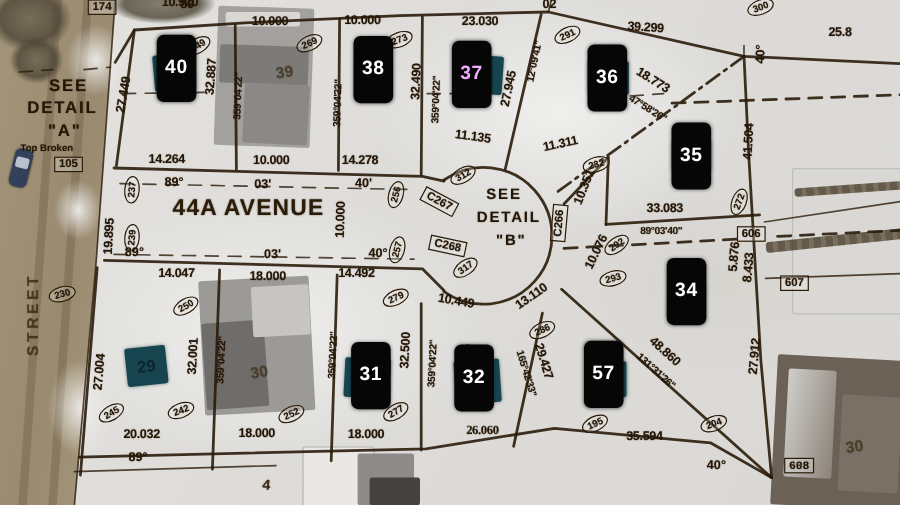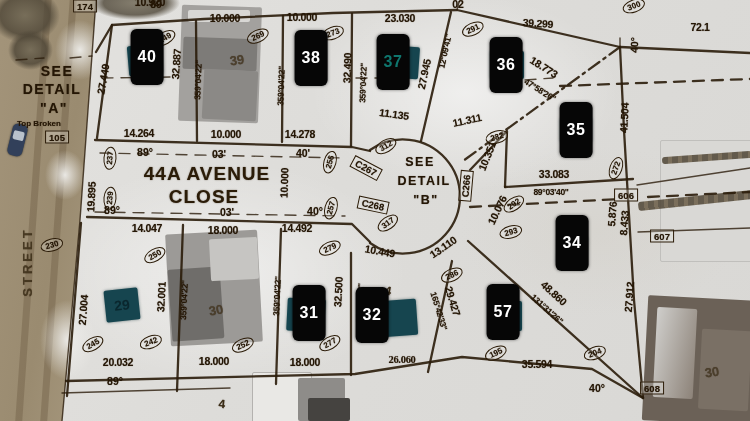--- a/index.html
+++ b/index.html
@@ -142,21 +142,21 @@
 
   <div class="layer">
       <span class="lbl box" style="left: 85px; top: 6px; transform: translate(-50%, -50%) rotate(0deg);">174</span>
       <span class="lbl deg" style="left: 156px; top: 4px; transform: translate(-50%, -50%) rotate(0deg);">89</span>
       <span class="lbl m" style="left: 150px; top: 2px; transform: translate(-50%, -50%) rotate(0deg);">10.920</span>
       <span class="lbl m" style="left: 225px; top: 18px; transform: translate(-50%, -50%) rotate(0deg);">10.000</span>
       <span class="lbl m" style="left: 302px; top: 17px; transform: translate(-50%, -50%) rotate(0deg);">10.000</span>
       <span class="lbl m" style="left: 400px; top: 18px; transform: translate(-50%, -50%) rotate(0deg);">23.030</span>
       <span class="lbl deg" style="left: 458px; top: 4px; transform: translate(-50%, -50%) rotate(0deg);">02</span>
       <span class="lbl m" style="left: 538px; top: 23px; transform: translate(-50%, -50%) rotate(4deg);">39.299</span>
-      <span class="lbl m" style="left: 700px; top: 27px; transform: translate(-50%, -50%) rotate(0deg);">72.1</span>
+      <span class="lbl m" style="left: 700px; top: 27px; transform: translate(-50%, -50%) rotate(0deg);">25.8</span>
       <span class="lbl circ" style="left: 634px; top: 6px; transform: translate(-50%, -50%) rotate(-20deg);">300</span>
       <span class="lbl circ" style="left: 165px; top: 38px; transform: translate(-50%, -50%) rotate(-30deg);">249</span>
       <span class="lbl circ" style="left: 258px; top: 36px; transform: translate(-50%, -50%) rotate(-25deg);">269</span>
       <span class="lbl circ" style="left: 333px; top: 33px; transform: translate(-50%, -50%) rotate(-20deg);">273</span>
       <span class="lbl circ" style="left: 473px; top: 29px; transform: translate(-50%, -50%) rotate(-25deg);">291</span>
       <span class="lbl m" style="left: 103px; top: 79px; transform: translate(-50%, -50%) rotate(-80deg);">27.449</span>
       <span class="lbl m" style="left: 176px; top: 64px; transform: translate(-50%, -50%) rotate(-86deg);">32.887</span>
       <span class="lbl b" style="left: 198px; top: 80px; transform: translate(-50%, -50%) rotate(-88deg);">359°04'22"</span>
       <span class="lbl roof" style="left: 237px; top: 60px; transform: translate(-50%, -50%) rotate(-8deg);">39</span>
       <span class="lbl b" style="left: 281px; top: 86px; transform: translate(-50%, -50%) rotate(-88deg);">359°04'22"</span>
@@ -178,21 +178,20 @@
       <span class="lbl m" style="left: 91px; top: 197px; transform: translate(-50%, -50%) rotate(-87deg);">19.895</span>
       <span class="lbl circ" style="left: 110px; top: 158px; transform: translate(-50%, -50%) rotate(-85deg);">237</span>
       <span class="lbl circ" style="left: 110px; top: 198px; transform: translate(-50%, -50%) rotate(-85deg);">239</span>
       <span class="lbl m" style="left: 139px; top: 133px; transform: translate(-50%, -50%) rotate(0deg);">14.264</span>
       <span class="lbl m" style="left: 226px; top: 134px; transform: translate(-50%, -50%) rotate(0deg);">10.000</span>
       <span class="lbl m" style="left: 300px; top: 134px; transform: translate(-50%, -50%) rotate(0deg);">14.278</span>
       <span class="lbl deg" style="left: 145px; top: 152px; transform: translate(-50%, -50%) rotate(0deg);">89°</span>
       <span class="lbl deg" style="left: 219px; top: 154px; transform: translate(-50%, -50%) rotate(0deg);">03'</span>
       <span class="lbl deg" style="left: 303px; top: 153px; transform: translate(-50%, -50%) rotate(0deg);">40'</span>
       <span class="lbl street" style="left: 207px; top: 174px; transform: translate(-50%, -50%) rotate(0deg);">44A AVENUE</span>
-      <span class="lbl street" style="left: 204px; top: 197px; transform: translate(-50%, -50%) rotate(0deg);">CLOSE</span>
       <span class="lbl deg" style="left: 112px; top: 210px; transform: translate(-50%, -50%) rotate(0deg);">89°</span>
       <span class="lbl deg" style="left: 227px; top: 212px; transform: translate(-50%, -50%) rotate(0deg);">03'</span>
       <span class="lbl deg" style="left: 315px; top: 211px; transform: translate(-50%, -50%) rotate(0deg);">40°</span>
       <span class="lbl m" style="left: 284px; top: 183px; transform: translate(-50%, -50%) rotate(-88deg);">10.000</span>
       <span class="lbl circ" style="left: 330px; top: 162px; transform: translate(-50%, -50%) rotate(-75deg);">256</span>
       <span class="lbl circ" style="left: 331px; top: 208px; transform: translate(-50%, -50%) rotate(-75deg);">257</span>
       <span class="lbl m" style="left: 394px; top: 114px; transform: translate(-50%, -50%) rotate(8deg);">11.135</span>
       <span class="lbl m" style="left: 467px; top: 120px; transform: translate(-50%, -50%) rotate(-12deg);">11.311</span>
       <span class="lbl circ" style="left: 497px; top: 137px; transform: translate(-50%, -50%) rotate(-15deg);">232</span>
       <span class="lbl m" style="left: 487px; top: 156px; transform: translate(-50%, -50%) rotate(-68deg);">10.351</span>
@@ -237,33 +236,33 @@
       <span class="lbl circ" style="left: 330px; top: 343px; transform: translate(-50%, -50%) rotate(-30deg);">277</span>
       <span class="lbl circ" style="left: 496px; top: 353px; transform: translate(-50%, -50%) rotate(-25deg);">195</span>
       <span class="lbl circ" style="left: 595px; top: 353px; transform: translate(-50%, -50%) rotate(-20deg);">204</span>
       <span class="lbl m" style="left: 118px; top: 362px; transform: translate(-50%, -50%) rotate(0deg);">20.032</span>
       <span class="lbl m" style="left: 214px; top: 361px; transform: translate(-50%, -50%) rotate(0deg);">18.000</span>
       <span class="lbl m" style="left: 305px; top: 362px; transform: translate(-50%, -50%) rotate(0deg);">18.000</span>
       <span class="lbl m" style="left: 402px; top: 359px; transform: translate(-50%, -50%) rotate(0deg); font-family: Liberation Serif, serif;">26.060</span>
       <span class="lbl m" style="left: 537px; top: 364px; transform: translate(-50%, -50%) rotate(0deg);">35.594</span>
       <span class="lbl deg" style="left: 115px; top: 381px; transform: translate(-50%, -50%) rotate(0deg);">89°</span>
       <span class="lbl deg" style="left: 597px; top: 388px; transform: translate(-50%, -50%) rotate(0deg);">40°</span>
-      <span class="lbl box" style="left: 652px; top: 388px; transform: translate(-50%, -50%) rotate(0deg);">608</span>
+      <span class="lbl box" style="left: 666px; top: 388px; transform: translate(-50%, -50%) rotate(0deg); font-family: Liberation Mono, monospace;">608</span>
       <span class="lbl roof" style="left: 712px; top: 372px; transform: translate(-50%, -50%) rotate(-8deg);">30</span>
       <span class="lbl circ" style="left: 93px; top: 344px; transform: translate(-50%, -50%) rotate(-30deg);">245</span>
       <span class="lbl circ" style="left: 151px; top: 342px; transform: translate(-50%, -50%) rotate(-20deg);">242</span>
       <span class="lbl circ" style="left: 243px; top: 345px; transform: translate(-50%, -50%) rotate(-25deg);">252</span>
       <span class="lbl scribble" style="left: 388px; top: 291px; transform: translate(-50%, -50%) rotate(10deg);">4</span>
       <span class="lbl scribble" style="left: 222px; top: 404px; transform: translate(-50%, -50%) rotate(5deg);">4</span>
     </div>
 
   <div class="layer">
       <span class="badge" style="background: rgb(6, 6, 6); color: rgb(255, 255, 255); left: 147px; top: 57px; transform: translate(-50%, -50%) rotate(0deg);">40</span>
       <span class="badge" style="background: rgb(6, 6, 6); color: rgb(255, 255, 255); left: 311px; top: 58px; transform: translate(-50%, -50%) rotate(0deg);">38</span>
-      <span class="badge" style="background: rgb(6, 6, 6); color: #0f766e; left: 393px; top: 62px; transform: translate(-50%, -50%) rotate(0deg);">37</span>
+      <span class="badge" style="background: rgb(6, 6, 6); color: #f0abfc; left: 393px; top: 62px; transform: translate(-50%, -50%) rotate(0deg);">37</span>
       <span class="badge" style="background: rgb(6, 6, 6); color: rgb(255, 255, 255); left: 506px; top: 65px; transform: translate(-50%, -50%) rotate(0deg);">36</span>
       <span class="badge" style="background: rgb(6, 6, 6); color: rgb(255, 255, 255); left: 576px; top: 130px; transform: translate(-50%, -50%) rotate(0deg);">35</span>
       <span class="badge" style="background: rgb(6, 6, 6); color: rgb(255, 255, 255); left: 572px; top: 243px; transform: translate(-50%, -50%) rotate(0deg);">34</span>
       <span class="badge" style="background: rgb(6, 6, 6); color: rgb(255, 255, 255); left: 503px; top: 312px; transform: translate(-50%, -50%) rotate(0deg);">57</span>
-      <span class="badge" style="background: rgb(6, 6, 6); color: rgb(255, 255, 255); left: 372px; top: 315px; transform: translate(-50%, -50%) rotate(0deg);">32</span>
+      <span class="badge" style="background: rgb(6, 6, 6); color: rgb(255, 255, 255); left: 395px; top: 315px; transform: translate(-50%, -50%) rotate(0deg);">32</span>
       <span class="badge" style="background: rgb(6, 6, 6); color: rgb(255, 255, 255); left: 309px; top: 313px; transform: translate(-50%, -50%) rotate(0deg);">31</span>
     </div>
 </div>
 
 </body></html>

